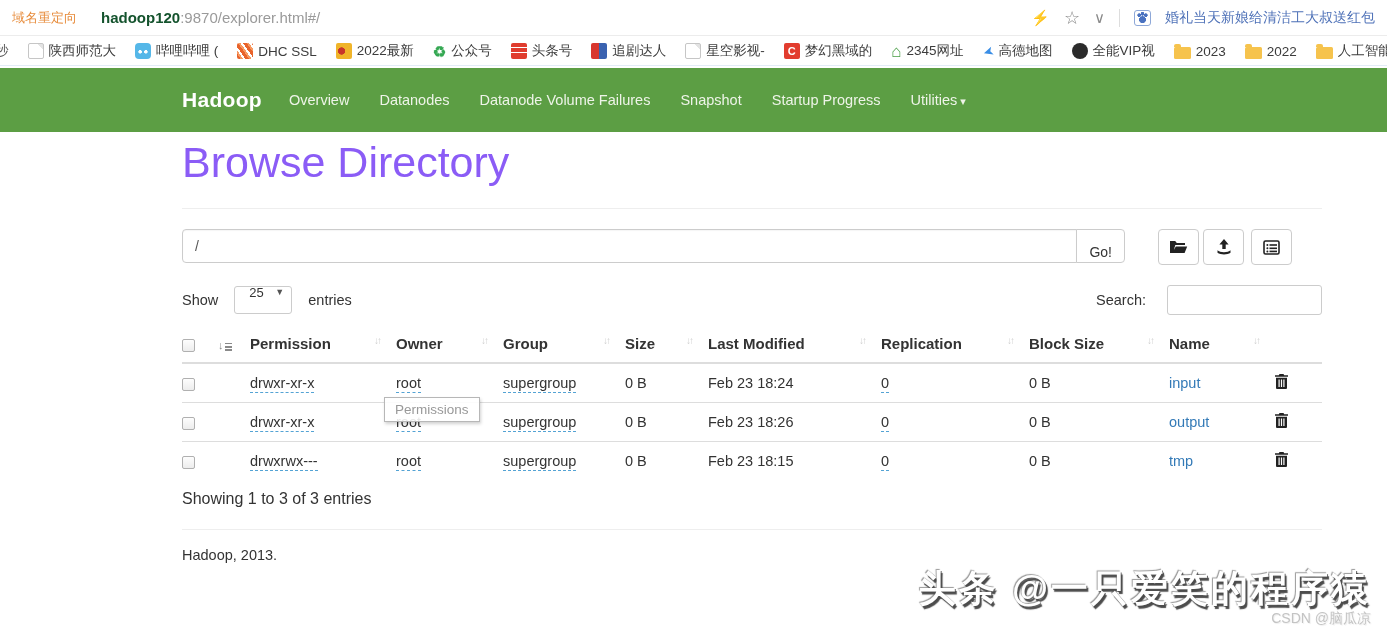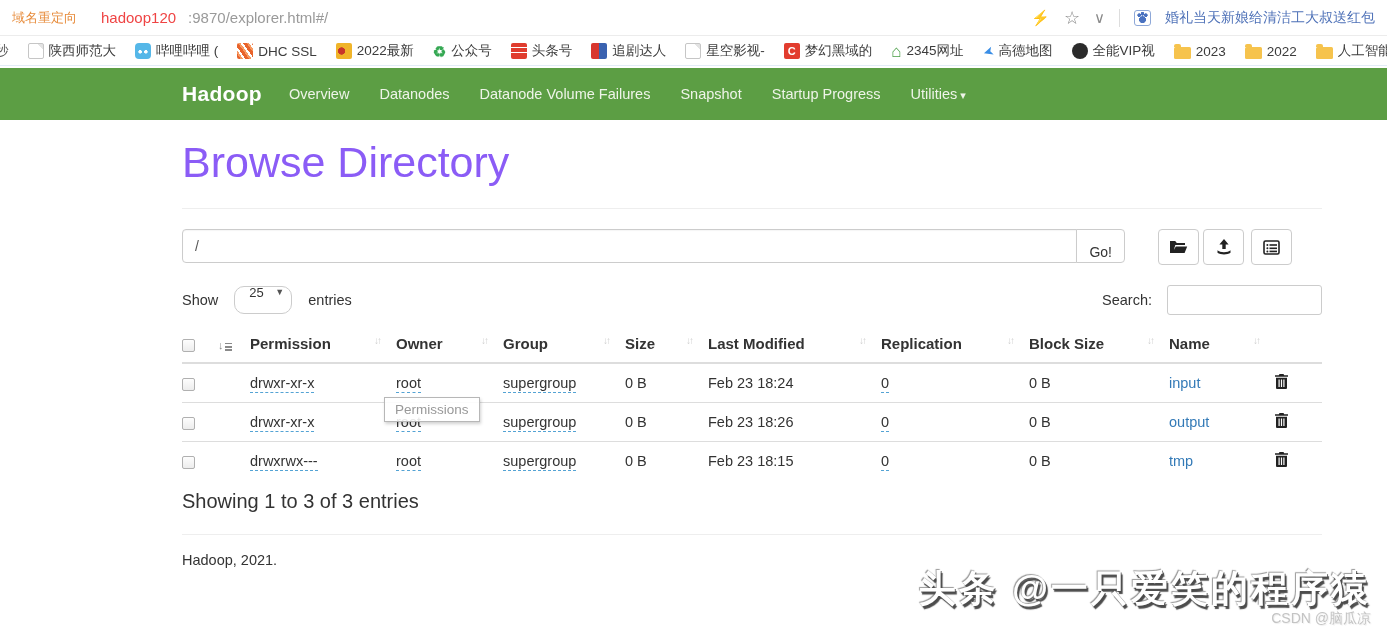--- a/index.html
+++ b/index.html
@@ -11,22 +11,22 @@
   }
 
   
   .topbar {
     position:absolute; top:0; left:0; width:1387px; height:36px;
     background:#fff; border-bottom:1px solid #ececec;
     display:flex; align-items:center; padding:0 12px; font-size:14px;
   }
   .redirect-badge { color:#e78b3a; font-size:13px; margin-right:24px; white-space:nowrap; }
   .url { font-size:15px; white-space:nowrap; }
-  .url .host { color:#ef4444; }
-  .url .rest { color:#9a9a9a;padding-left:12px; }
+  .url .host { color:#14532d;font-weight:bold; }
+  .url .rest { color:#9a9a9a; }
   .topbar-right { margin-left:auto; display:flex; align-items:center; gap:14px; }
   .tb-ico { color:#8a8a8a; font-size:15px; line-height:1; }
   .tb-sep { width:1px; height:18px; background:#ddd; }
   .paw-icon {
     width:17px; height:16px; border:1px solid #8ea8d8; border-radius:3px;
     background:
       radial-gradient(circle at 28% 30%, #4a72c0 1.6px, transparent 2.1px),
       radial-gradient(circle at 50% 20%, #4a72c0 1.6px, transparent 2.1px),
       radial-gradient(circle at 72% 30%, #4a72c0 1.6px, transparent 2.1px),
       radial-gradient(circle at 50% 62%, #4a72c0 3.2px, transparent 3.7px);
@@ -61,21 +61,21 @@
   .ic-plane { color:#3a8ee6; font-size:13px; transform:scaleX(-1) rotate(18deg); display:inline-block; }
   .ic-globe { background:#2b2b2b; border-radius:50%;
     background-image:radial-gradient(circle at 50% 50%, transparent 5px, #2b2b2b 5px),
                      linear-gradient(#555 1px, transparent 1px); }
   .ic-folder { width:17px; height:12px; background:#f6c34d; border-radius:1.5px; margin-top:3px; }
   .ic-folder::before { content:""; position:absolute; top:-3px; left:0; width:7px; height:3px;
     background:#f6c34d; border-radius:2px 2px 0 0; }
 
   
   .navbar {
-    position:absolute; top:68px; left:0; width:1387px; height:52px;
+    position:absolute; top:68px; left:0; width:1387px; height:64px;
     background:#5c9e44; display:flex; align-items:center;
   }
   .brand { margin-left:182px; color:#fff; font-size:21px; font-weight:bold; letter-spacing:0.3px; }
   .nav-links { display:flex; align-items:center; margin-left:12px; }
   .nav-item { color:#eef4e8; font-size:14.5px; padding:0 15px; white-space:nowrap; }
   .caret { font-size:11px; margin-left:3px; }
 
   
   .content { position:absolute; top:116px; left:182px; width:1140px; }
   h1.page-title { margin-top:24px; font-size:43px; font-weight:400; color:#8b5cf6; line-height:44px; }
@@ -99,26 +99,26 @@
   .icon-btn {
     width:41px; height:36px; border:1px solid #ccc; border-radius:4px; background:#fff;
     display:flex; align-items:center; justify-content:center; color:#222; cursor:pointer;
   }
   .icon-btn + .icon-btn { margin-left:4px; }
   .icon-btn.last { margin-left:7px; }
 
   .controls-row { margin-top:20px; display:flex; justify-content:space-between; align-items:center; font-size:14.5px; }
   .show-group { display:flex; align-items:center; gap:16px; }
   .page-select {
-    width:58px; height:28px; border:1px solid #ccc; border-radius:10px; background:#fff;
+    width:58px; height:28px; border:1px solid #ccc; border-radius:3px; background:#fff;
     display:flex; align-items:center; justify-content:space-between; padding:0 7px 16px 14px;
     font-size:13px; color:#333; cursor:pointer;
   }
   .page-select .caret2 { font-size:9px; color:#555; }
-  .search-group { display:flex; align-items:center; gap:15px; }
+  .search-group { display:flex; align-items:center; gap:21px; }
   .search-input { width:155px; height:30px; border:1px solid #ccc; border-radius:3px; padding:4px 8px; font-size:13px; outline:none; }
 
   
   table.dir { margin-top:12px; width:1140px; border-collapse:collapse; font-size:14.5px; color:#333; table-layout:fixed; }
   table.dir th {
     text-align:left; font-weight:bold; font-size:15px; color:#333;
     padding:8px 0 10px 0; border-bottom:2px solid #ddd; white-space:nowrap; position:relative;
   }
   table.dir td { padding:10px 0; border-top:1px solid #ddd; white-space:nowrap; }
   .sort { float:right; margin-right:16px; color:#cfcfcf; font-size:10px; letter-spacing:-2px; font-weight:normal; }
@@ -134,21 +134,21 @@
   .trash { color:#222; cursor:pointer; display:inline-block; }
 
   .tooltip {
     position:absolute; left:202px; top:281px; z-index:5;
     background:rgba(255,255,255,0.88); border:1px solid #b7b7b7;
     box-shadow:1px 2px 3px rgba(0,0,0,0.18);
     padding:4px 10px; font-size:13.5px; color:#999; white-space:nowrap;
   }
 
   .info-row { margin-top:10px; display:flex; justify-content:space-between; align-items:center; }
-  .info-text { font-size:20px; color:#333; }
+  .info-text { font-size:16px; color:#333; }
   .pagination { display:flex; }
   .page-btn {
     padding:8px 14px; font-size:14px; border:1px solid #ddd; background:#fff; color:#777;
     cursor:pointer; margin-left:-1px;
   }
   .page-btn.first { border-radius:4px 0 0 4px; }
   .page-btn.last { border-radius:0 4px 4px 0; }
   .page-btn.active { background:#337ab7; border-color:#337ab7; color:#fff; }
 
   .hr2 { margin-top:21px; }
@@ -397,19 +397,19 @@
     </tbody>
   </table>
 
   <div class="tooltip">Permissions</div>
 
   <div class="info-row">
     <span class="info-text">Showing 1 to 3 of 3 entries</span>
   </div>
 
   <hr class="hr hr2">
-  <div class="footer-text">Hadoop, 2021.</div>
+  <div class="footer-text">Hadoop, 2013.</div>
 </div>
 
 <div class="watermark">
   <div class="wm1">头条 @一只爱笑的程序猿</div>
   <div class="wm2">CSDN @脑瓜凉</div>
 </div>
 
 </body></html>

